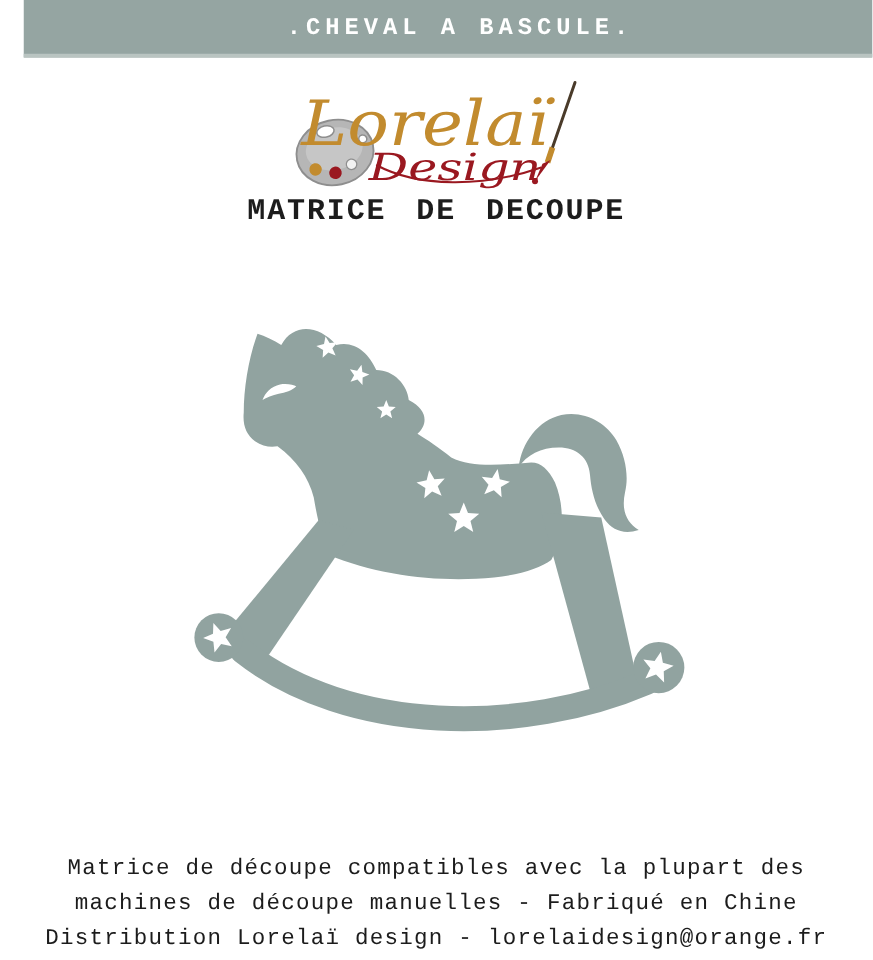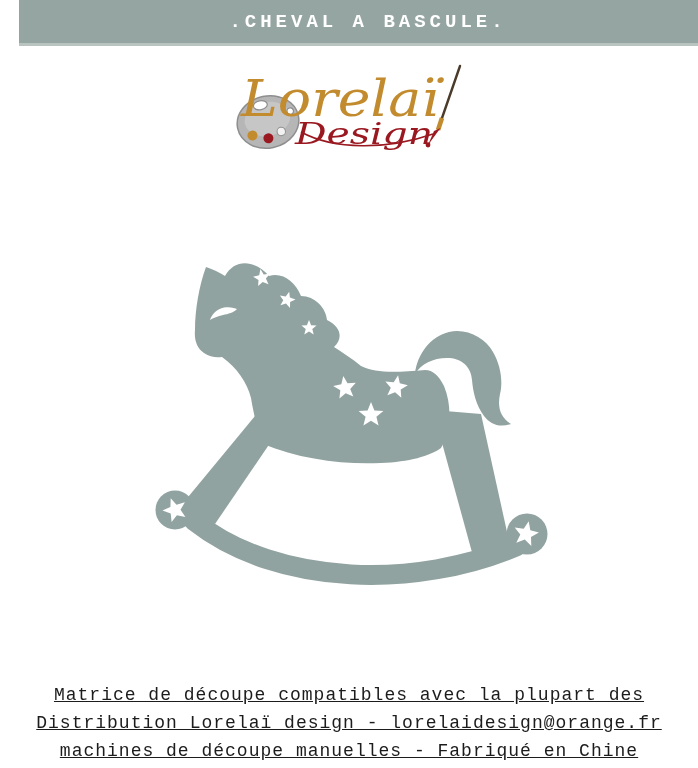--- a/index.html
+++ b/index.html
@@ -24,21 +24,21 @@
   .page-title{
     position:absolute;top:156px;left:0;width:100%;margin:0;
     text-align:center;font-size:24px;font-weight:bold;
     letter-spacing:1.5px;word-spacing:8px;color:var(--ink);
     font-family:"Liberation Mono","DejaVu Sans Mono",monospace;
   }
   .horse{position:absolute;top:258px;left:149px;width:400px;height:345px;}
   .footer{
     position:absolute;top:681px;left:0;width:100%;
     text-align:center;font-size:18px;line-height:28px;
-    letter-spacing:1px;color:var(--ink);text-decoration:underline;
+    letter-spacing:1px;color:var(--ink);
   }
   .footer-line{white-space:nowrap;}
   .logo-text{font-family:"DejaVu Serif","Liberation Serif",serif;font-style:italic;}
 </style>
 </head>
 <body>
 
 <div class="page">
 
   <header class="banner">
@@ -61,20 +61,21 @@
       <text class="logo-text" x="66" y="84" font-size="30" textLength="138" lengthAdjust="spacingAndGlyphs" style="fill:var(--red)">Design</text>
       <g>
         <line x1="231" y1="6" x2="213" y2="58" style="stroke:var(--handle);stroke-width:2.4" stroke-linecap="round"></line>
         <line x1="213" y1="58" x2="209" y2="70" style="stroke:var(--gold);stroke-width:4.6"></line>
         <polygon points="211.5,68 205,71 199,85" style="fill:var(--red)"></polygon>
         <circle cx="199" cy="85" r="2.4" style="fill:var(--red)"></circle>
       </g>
     </svg>
   </div>
 
+  <h1 class="page-title">MATRICE DE DECOUPE</h1>
 
   <div class="horse">
     <svg width="400" height="345" viewBox="0 0 400 345">
       <g style="fill:var(--horse)">
         <path d="
           M 57,9
           C 50,28 46,52 46,72
           C 45,82 48,90 55,95
           C 61,99 67,100 73,99
           C 88,110 98,124 102,140
@@ -123,17 +124,17 @@
         <polygon points="249.1,117.2 250.8,125.3 258.9,127.3 251.7,131.5 252.3,139.8 246.1,134.2 238.4,137.3 241.8,129.7 236.4,123.4 244.7,124.3"></polygon>
         <polygon points="222.0,144.0 225.4,152.4 234.4,153.0 227.4,158.8 229.6,167.5 222.0,162.7 214.4,167.5 216.6,158.8 209.6,153.0 218.6,152.4"></polygon>
         <polygon points="21.7,240.3 27.5,246.7 35.9,244.3 31.5,251.8 36.4,259.0 27.9,257.2 22.6,264.0 21.7,255.4 13.5,252.4 21.4,248.9"></polygon>
         <polygon points="379.7,263.3 381.3,272.2 389.9,274.6 382.0,278.9 382.3,287.9 375.8,281.6 367.3,284.7 371.3,276.6 365.7,269.5 374.7,270.8"></polygon>
       </g>
     </svg>
   </div>
 
   <footer class="footer">
     <div class="footer-line">Matrice de découpe compatibles avec la plupart des</div>
+    <div class="footer-line">machines de découpe manuelles - Fabriqué en Chine</div>
     <div class="footer-line">Distribution Lorelaï design - lorelaidesign@orange.fr</div>
-    <div class="footer-line">machines de découpe manuelles - Fabriqué en Chine</div>
   </footer>
 
 </div>
 
 </body></html>

